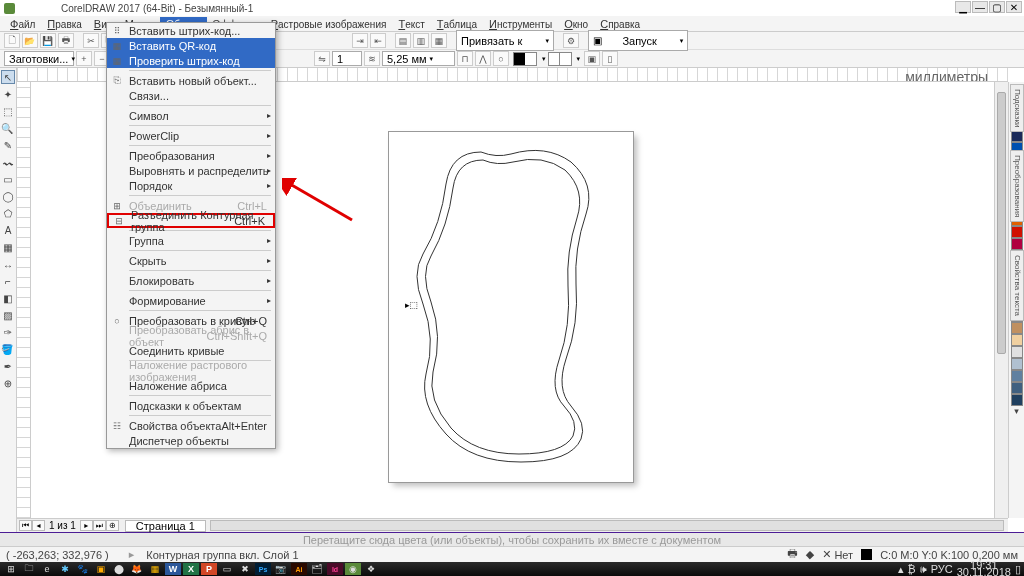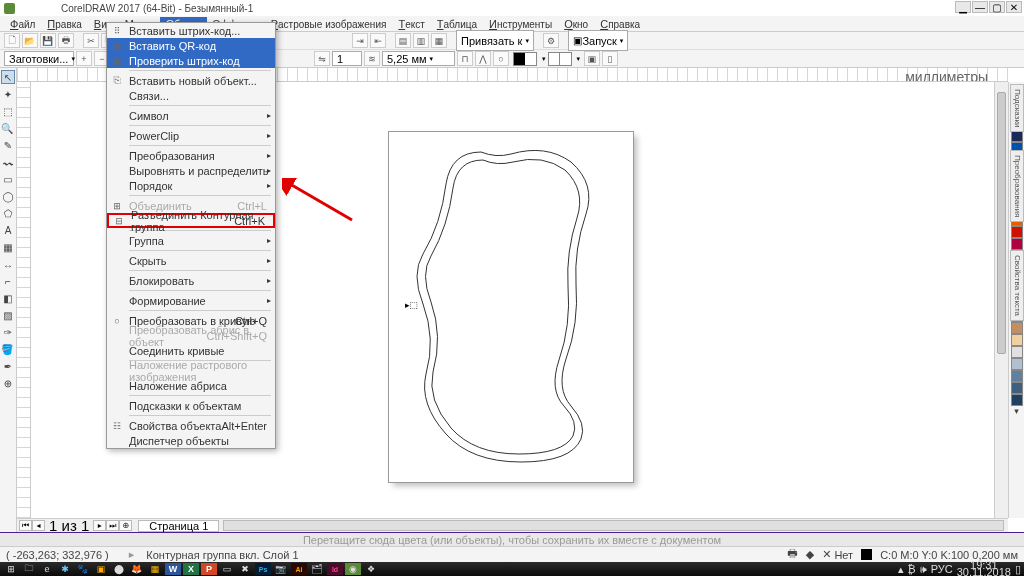--- a/index.html
+++ b/index.html
@@ -11,21 +11,21 @@
 .titlebar .winbtns { position:absolute; right:2px; top:1px; display:flex; gap:0; }
 .titlebar .winbtns span { width:16px; height:12px; display:flex; align-items:center; justify-content:center; font-size:10px; background:#e8e8e8; border:1px solid #bbb; margin-left:1px; cursor:pointer; }
 
 .menubar { height:16px; background:#f4f4f4; display:flex; align-items:center; padding:0 4px; border-bottom:1px solid #ccc; }
 .menubar .mitem { padding:1px 6px; font-size:10px; color:#333; cursor:pointer; }
 .menubar .mitem u { text-decoration:underline; }
 .menubar .mitem.open { background:#316ac5; color:#fff; }
 
 .toolbar1 { height:18px; background:#f4f4f4; display:flex; align-items:center; padding:1px 4px; border-bottom:1px solid #ddd; gap:2px; }
 .toolbar1 .tbtn { width:16px; height:15px; background:#fafafa; border:1px solid #ccc; display:flex; align-items:center; justify-content:center; font-size:9px; color:#555; cursor:pointer; }
-.toolbar1 .combo { height:21px; background:#fff; border:1px solid #aaa; padding:0 4px; display:flex; align-items:center; font-size:10px; cursor:pointer; }
+.toolbar1 .combo { height:21px; background:#fff; border:1px solid #aaa; padding:0 4px; display:flex; align-items:center; font-size:10px; cursor:pointer;gap:20px; }
 .toolbar1 .sep { width:5px; }
 
 .toolbar2 { height:18px; background:#f4f4f4; display:flex; align-items:center; padding:1px 4px; border-bottom:1px solid #ccc; gap:2px; }
 .toolbar2 .combo { height:15px; background:#fff; border:1px solid #aaa; padding:0 4px; display:flex; align-items:center; font-size:10px; cursor:pointer; }
 .toolbar2 .tbtn { width:16px; height:15px; background:#fafafa; border:1px solid #ccc; display:flex; align-items:center; justify-content:center; font-size:9px; color:#555; cursor:pointer; }
 .toolbar2 .swatch { height:14px; width:24px; border:1px solid #888; display:flex; }
 .toolbar2 .swatch .half { width:50%; }
 
 .main { position:absolute; top:68px; left:0; right:0; bottom:44px; background:#fff; }
 .tools-left { position:absolute; left:0; top:0; width:17px; bottom:0; background:#f4f4f4; border-right:1px solid #ccc; display:flex; flex-direction:column; align-items:center; padding-top:2px; gap:3px; }
@@ -47,21 +47,21 @@
 .shape svg { display:block; }
 .pagemark { position:absolute; left:374px; top:218px; font-size:9px; color:#000; }
 
 .palette { position:absolute; right:0; top:14px; width:16px; bottom:14px; background:#f4f4f4; border-left:1px solid #ccc; display:flex; flex-direction:column; align-items:center; padding-top:2px; gap:0; }
 .palette .pc { width:12px; height:12px; border:1px solid #888; cursor:pointer; }
 .palette .arrow { font-size:9px; color:#444; line-height:10px; cursor:pointer; }
 
 .scroll-h { position:absolute; left:17px; right:16px; bottom:0; height:14px; background:#efefef; border-top:1px solid #ccc; display:flex; align-items:center; }
 .scroll-h .nav { display:flex; align-items:center; gap:0; padding:0 2px; }
 .scroll-h .nbtn { width:13px; height:11px; background:#fafafa; border:1px solid #bbb; font-size:8px; display:flex; align-items:center; justify-content:center; cursor:pointer; }
-.scroll-h .pcount { padding:0 4px; font-size:15px; }
+.scroll-h .pcount { padding:0 4px; font-size:10px; }
 .scroll-h .tab { background:#fff; border:1px solid #bbb; padding:0 10px; height:12px; font-size:9px; display:flex; align-items:center; margin-left:4px; cursor:pointer; }
 .scroll-h .sb { flex:1; margin:0 4px; height:11px; background:#e0e0e0; border:1px solid #bbb; position:relative; }
 
 .scroll-v { position:absolute; right:16px; top:14px; width:14px; bottom:14px; background:#efefef; border-left:1px solid #ccc; }
 .scroll-v .thumb { position:absolute; left:2px; right:2px; top:10px; height:60%; background:#ccc; border:1px solid #aaa; border-radius:2px; }
 
 .dropdown { position:absolute; left:106px; top:22px; width:170px; background:#f4f4f4; border:1px solid #999; box-shadow:2px 2px 6px rgba(0,0,0,.3); z-index:50; }
 .dropdown .ditem { height:15px; display:flex; align-items:center; padding-left:22px; padding-right:6px; font-size:10px; color:#333; position:relative; cursor:pointer; }
 .dropdown .ditem.highlight { background:#316ac5; color:#fff; }
 .dropdown .ditem .dicon { position:absolute; left:4px; width:12px; height:12px; display:flex; align-items:center; justify-content:center; font-size:9px; color:#666; }

